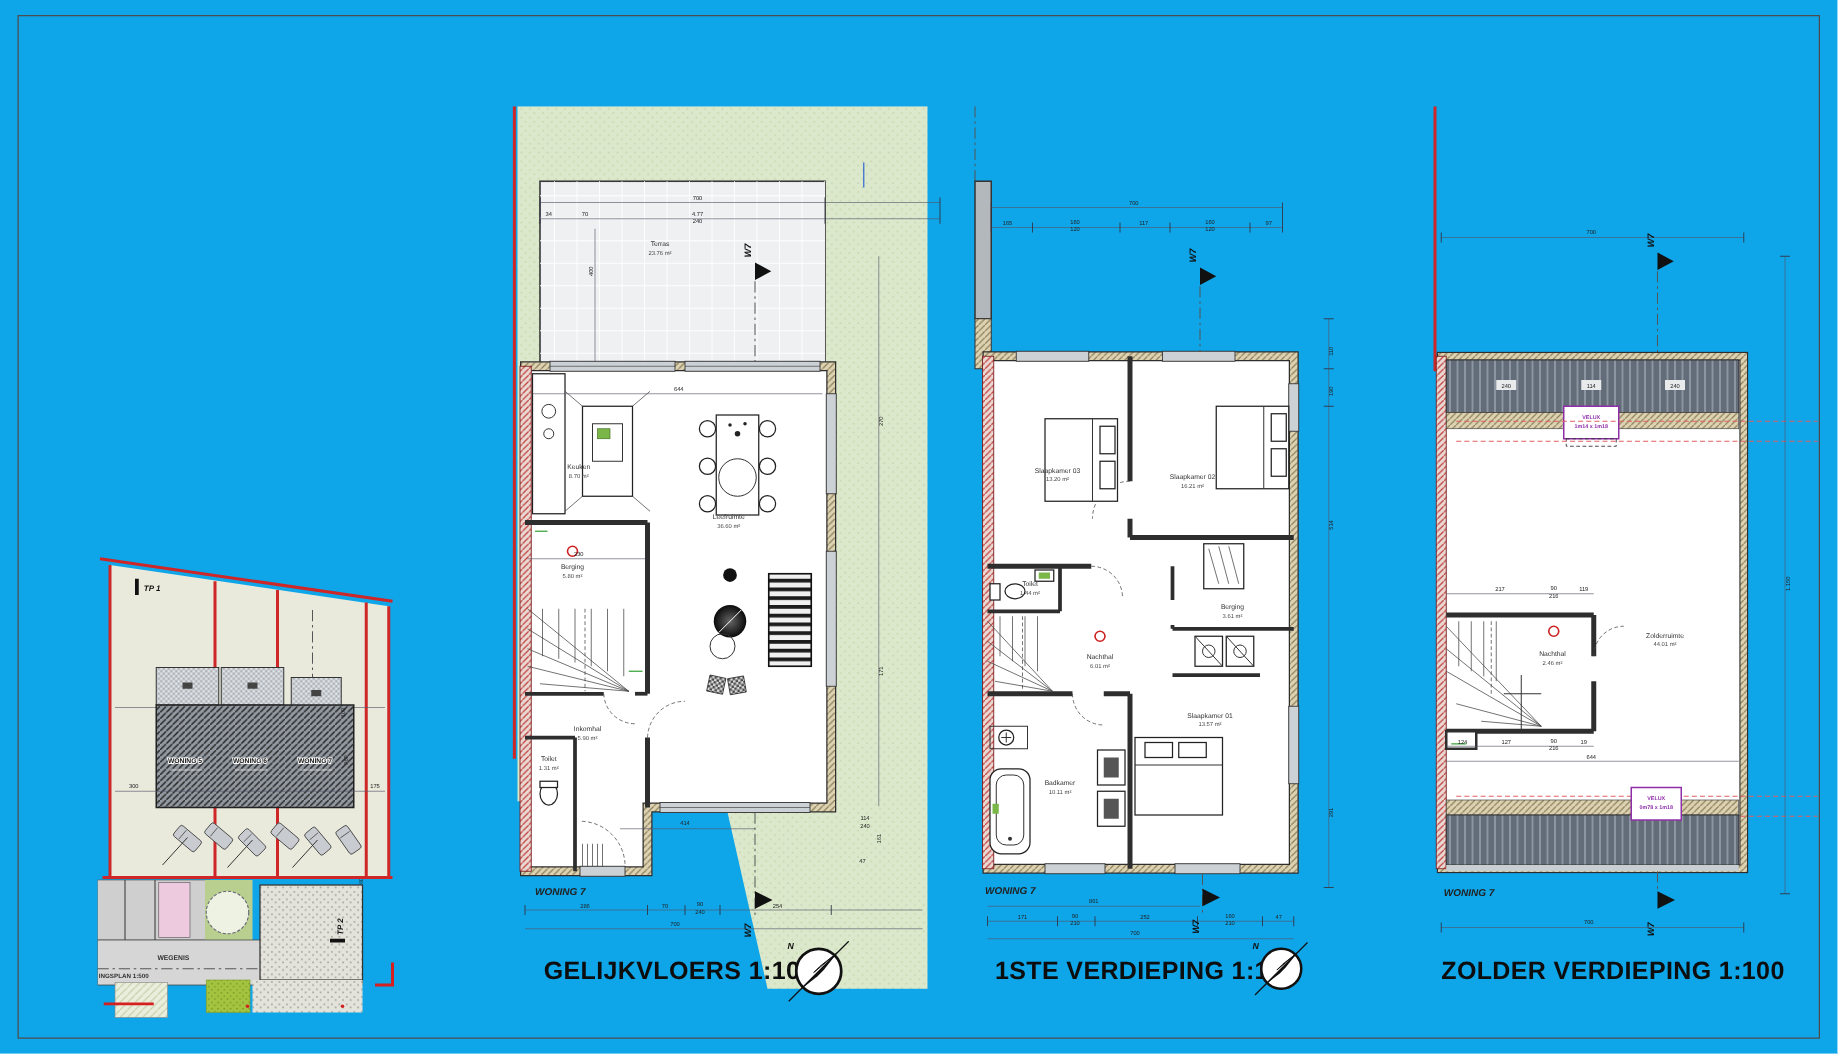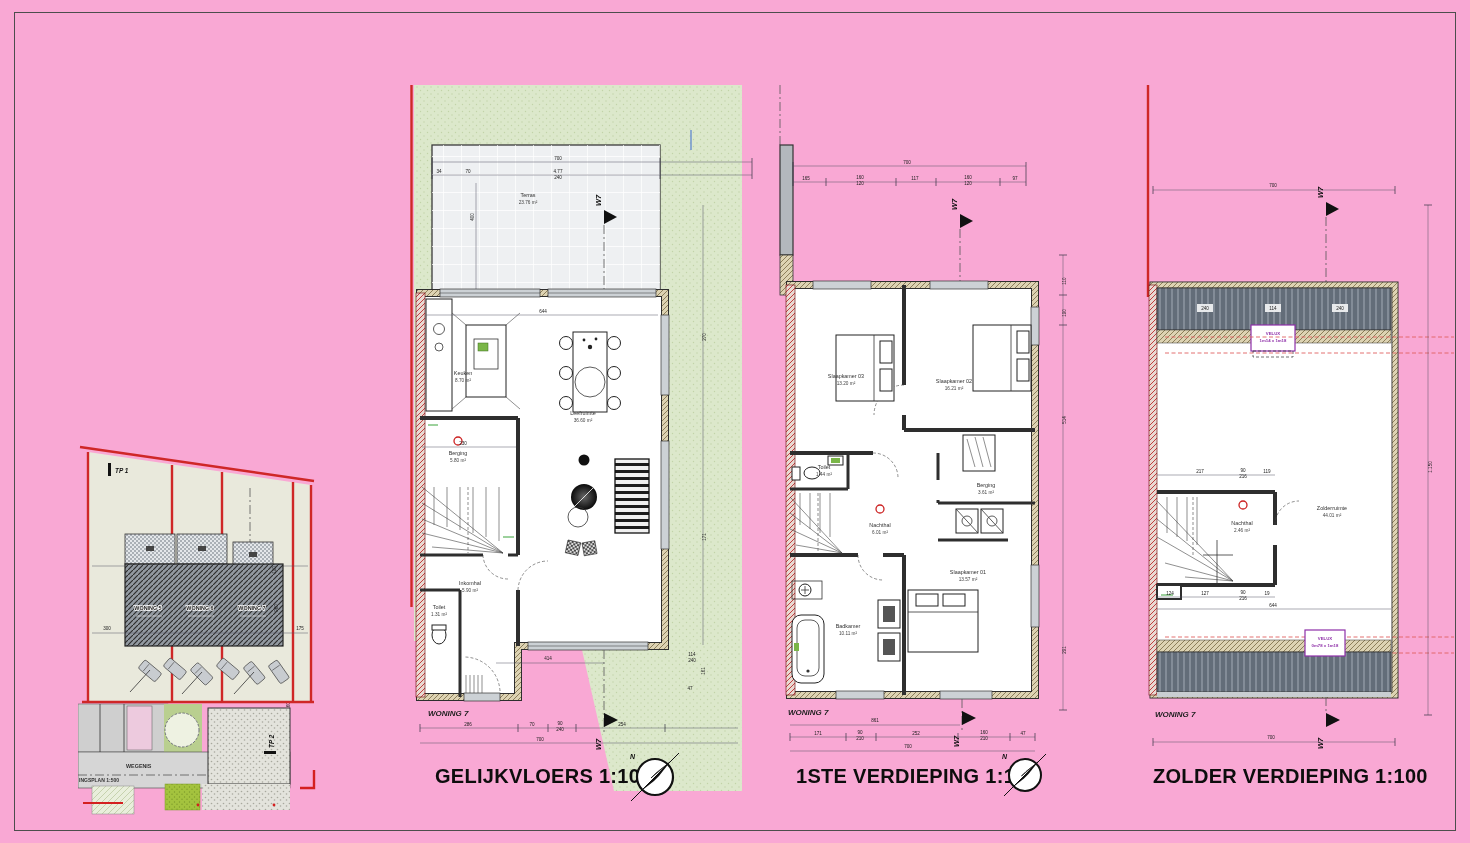--- a/index.html
+++ b/index.html
@@ -1,16 +1,16 @@
 <!DOCTYPE html>
 <html><head>
 <meta charset="utf-8">
 <style>
   html,body{margin:0;padding:0;background:#fff;}
-  .sheet{position:relative;width:1470px;height:843px;background:#f9a8d4;overflow:hidden;
+  .sheet{position:relative;width:1470px;height:843px;background:#0ea5e9;overflow:hidden;
          font-family:"Liberation Sans",sans-serif;}
   .frame{position:absolute;left:14px;top:12px;width:1440px;height:817px;
          border:1.5px solid #4d4d4d;}
   .panel{position:absolute;}
   .panel-site{left:78px;top:430px;}
   .panel-gf{left:408px;top:85px;}
   .panel-ff{left:778px;top:85px;}
   .panel-at{left:1145px;top:85px;}
   svg{display:block;}
   

